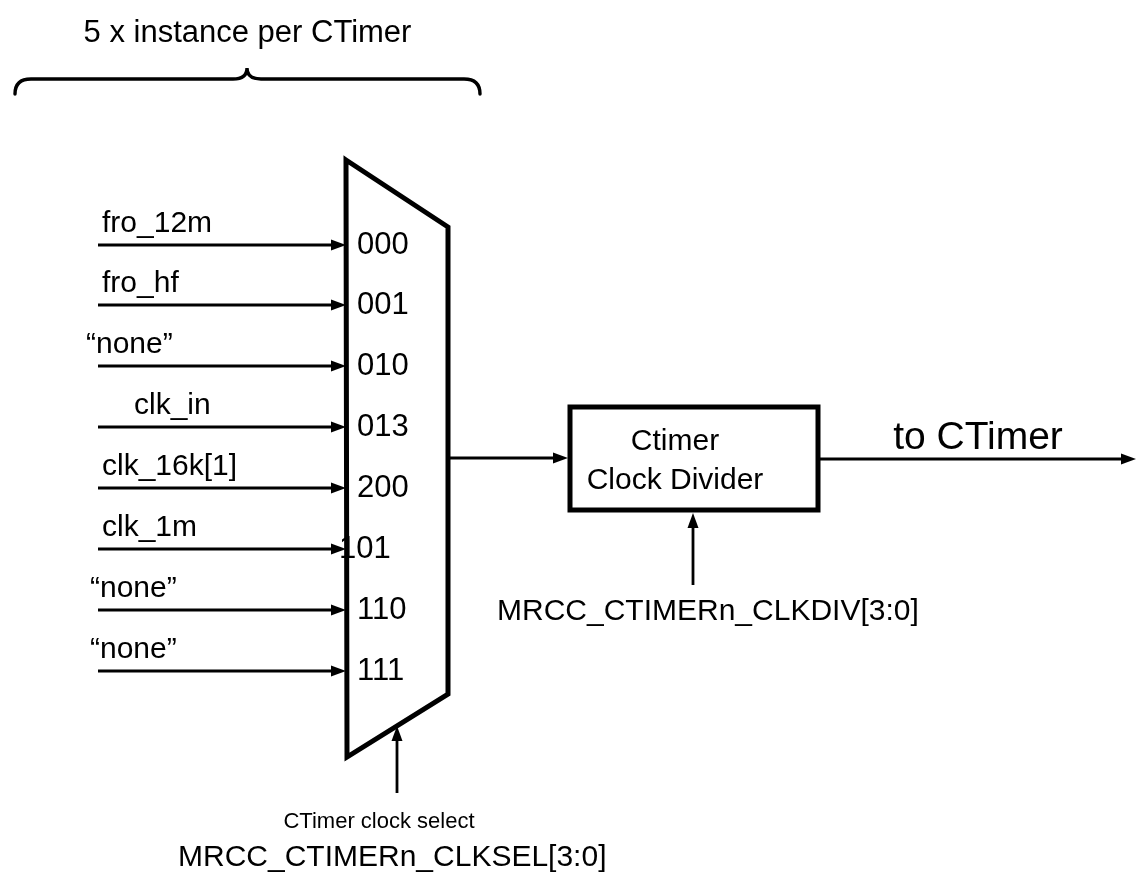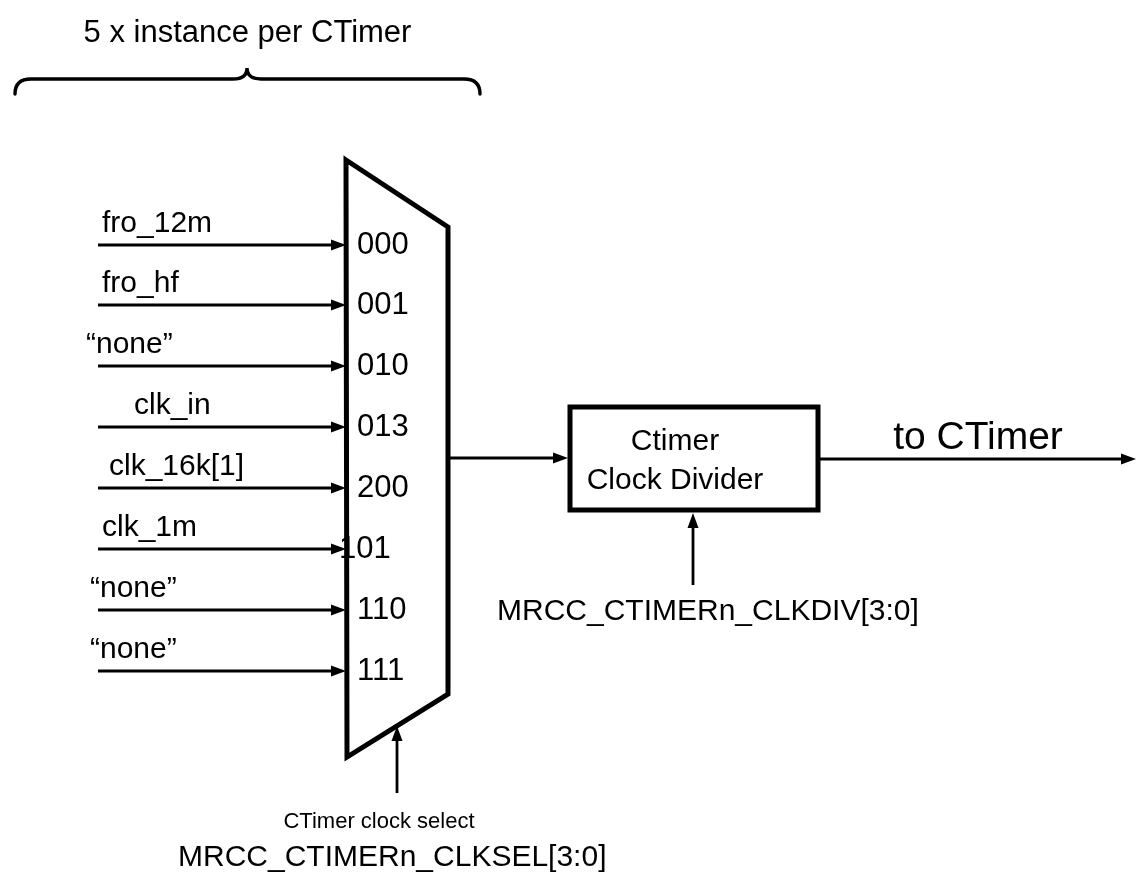--- a/index.html
+++ b/index.html
@@ -72,21 +72,21 @@
     <line class="wire" x1="397" y1="793" x2="397" y2="740"></line>
     <polygon class="head" points="397,726 391.5,741 402.5,741"></polygon>
   </svg>
 
   <div class="txt title-txt" style="left:15px; top:14px; width:465px;">5 x instance per CTimer</div>
 
   <div class="txt in-label" style="left:102px; top:204px;">fro_12m</div>
   <div class="txt in-label" style="left:102px; top:264px;">fro_hf</div>
   <div class="txt in-label" style="left:86px;  top:325px;">“none”</div>
   <div class="txt in-label" style="left:102px; top:386px;margin-left:32px;">clk_in</div>
-  <div class="txt in-label" style="left:102px; top:447px;margin-left:7px;">clk_16k[1]</div>
+  <div class="txt in-label" style="left:102px; top:447px;">clk_16k[1]</div>
   <div class="txt in-label" style="left:102px; top:508px;">clk_1m</div>
   <div class="txt in-label" style="left:90px;  top:569px;">“none”</div>
   <div class="txt in-label" style="left:90px;  top:630px;">“none”</div>
 
   <div class="txt code-label" style="left:357px; top:225px;">000</div>
   <div class="txt code-label" style="left:357px; top:285px;">001</div>
   <div class="txt code-label" style="left:357px; top:346px;">010</div>
   <div class="txt code-label" style="left:357px; top:407px;">013</div>
   <div class="txt code-label" style="left:357px; top:468px;">200</div>
   <div class="txt code-label" style="left:339px; top:529px;">101</div>

